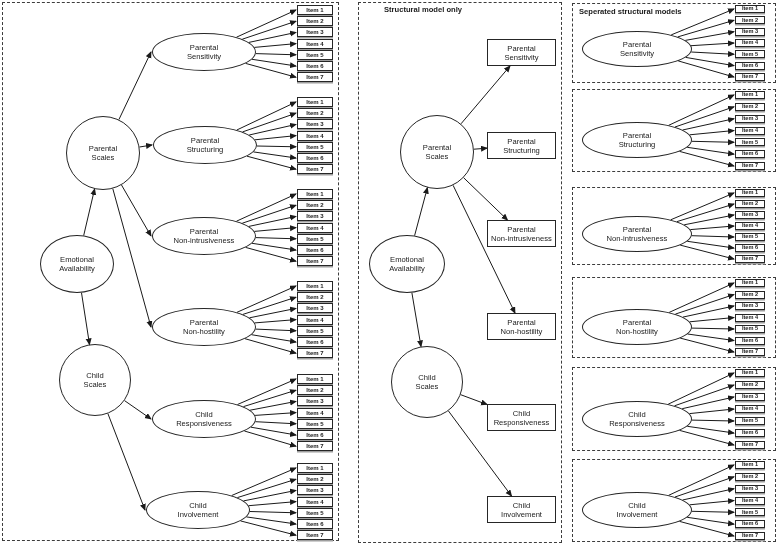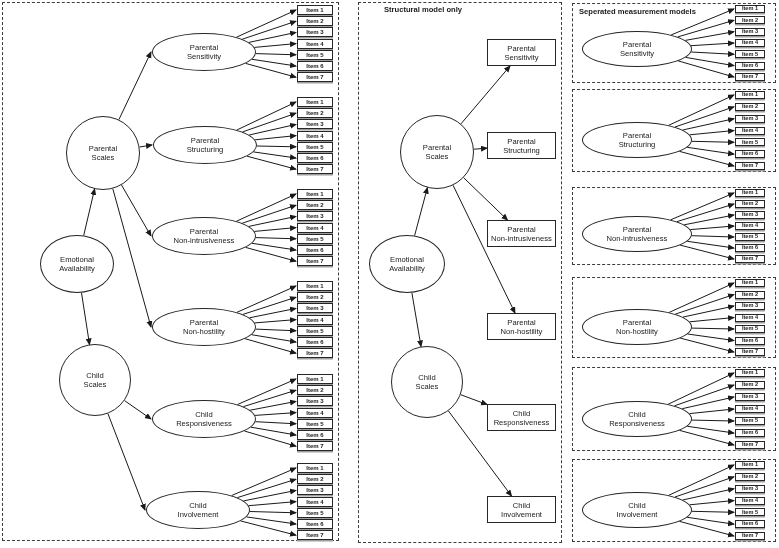--- a/index.html
+++ b/index.html
@@ -24,21 +24,21 @@
   #arrow-layer marker path{fill:var(--line,#1a1a1a);}
 </style>
 </head>
 <body>
 
 <div id="stage" style="--line: #1a1a1a; --node-border: #262626; --item-shadow: #9e9e9e; --panel-border: #3d3d3d; --text: #1a1a1a;">
   <div class="panel" id="panel-complete" style="left:2px;top:2px;width:337px;height:539px;"></div>
   <div class="panel" id="panel-structural" style="left:358px;top:2px;width:204px;height:541px;"></div>
 
   <div class="panel-title" style="left:366px;top:5px;margin-left:18px;">Structural model only</div>
-  <div class="panel-title" style="left:579px;top:7px;">Seperated measurement models</div>
+  <div class="panel-title" style="left:579px;top:7px;">Seperated structural models</div>
 
   <svg id="arrow-layer" width="779" height="548">
     <defs>
       <marker id="ah" markerUnits="userSpaceOnUse" markerWidth="8" markerHeight="7" refX="6" refY="3" orient="auto">
         <path d="M0,0 L7,3 L0,6 Z"></path>
       </marker>
     </defs>
   <line x1="236.5" y1="37.2" x2="296.0" y2="10.0" marker-end="url(#ah)"></line>
       <line x1="242.3" y1="39.2" x2="296.0" y2="21.2" marker-end="url(#ah)"></line>
       <line x1="248.9" y1="42.4" x2="296.0" y2="32.4" marker-end="url(#ah)"></line>

